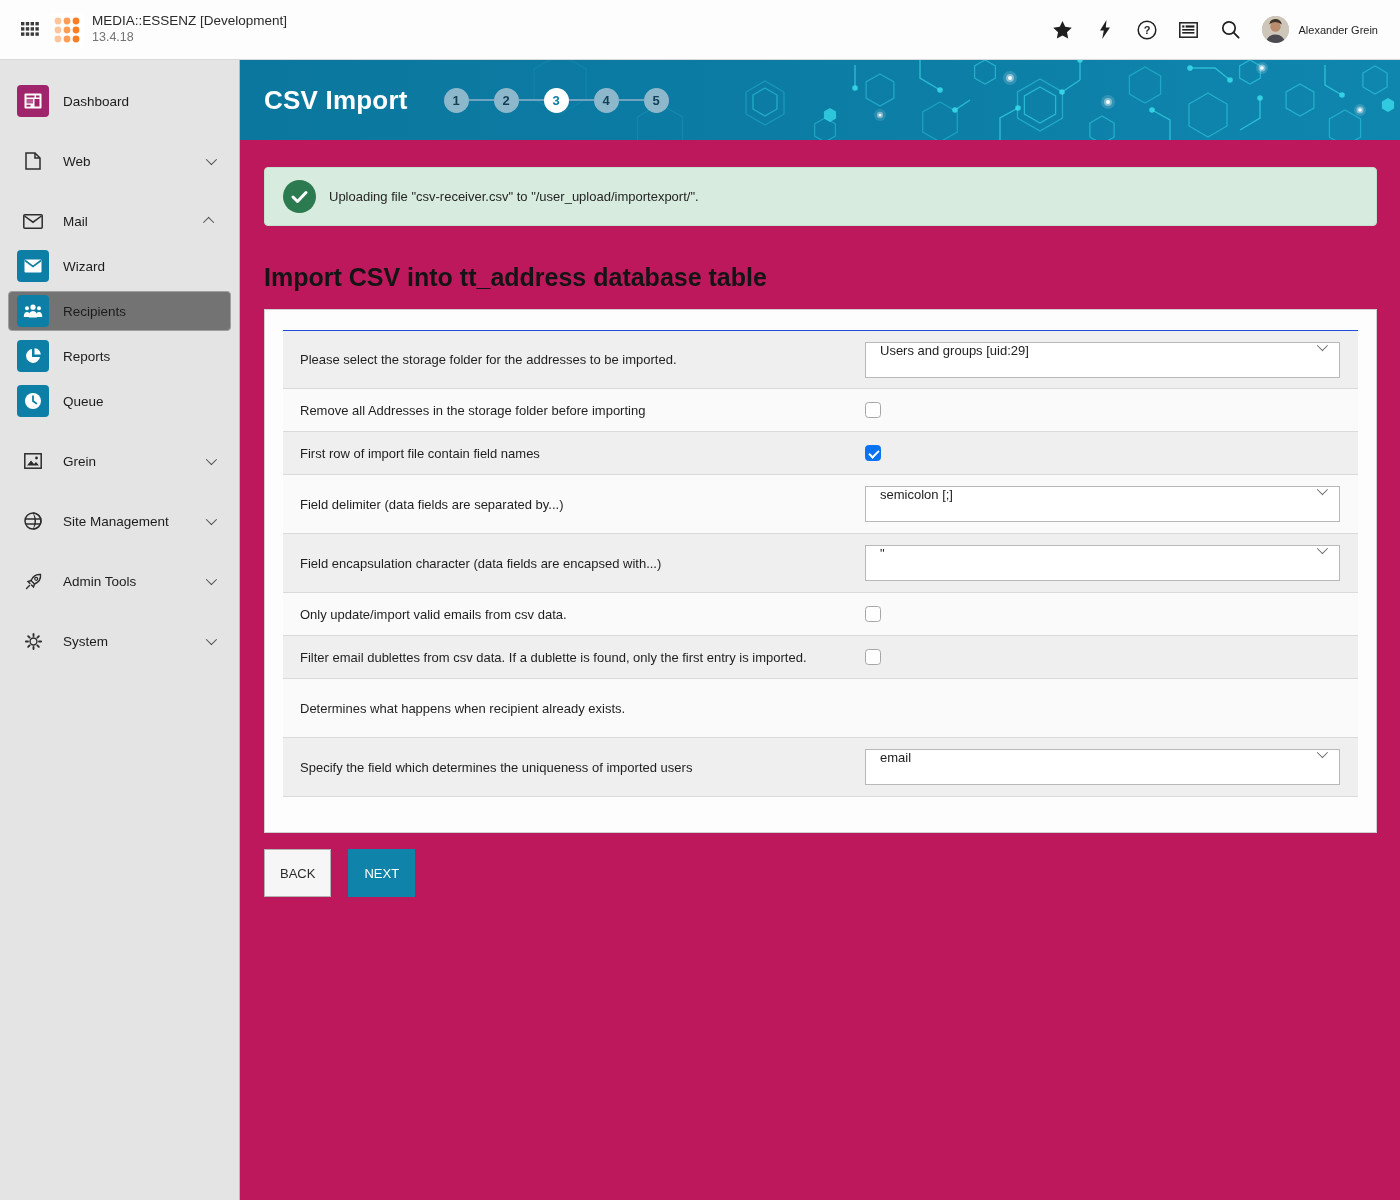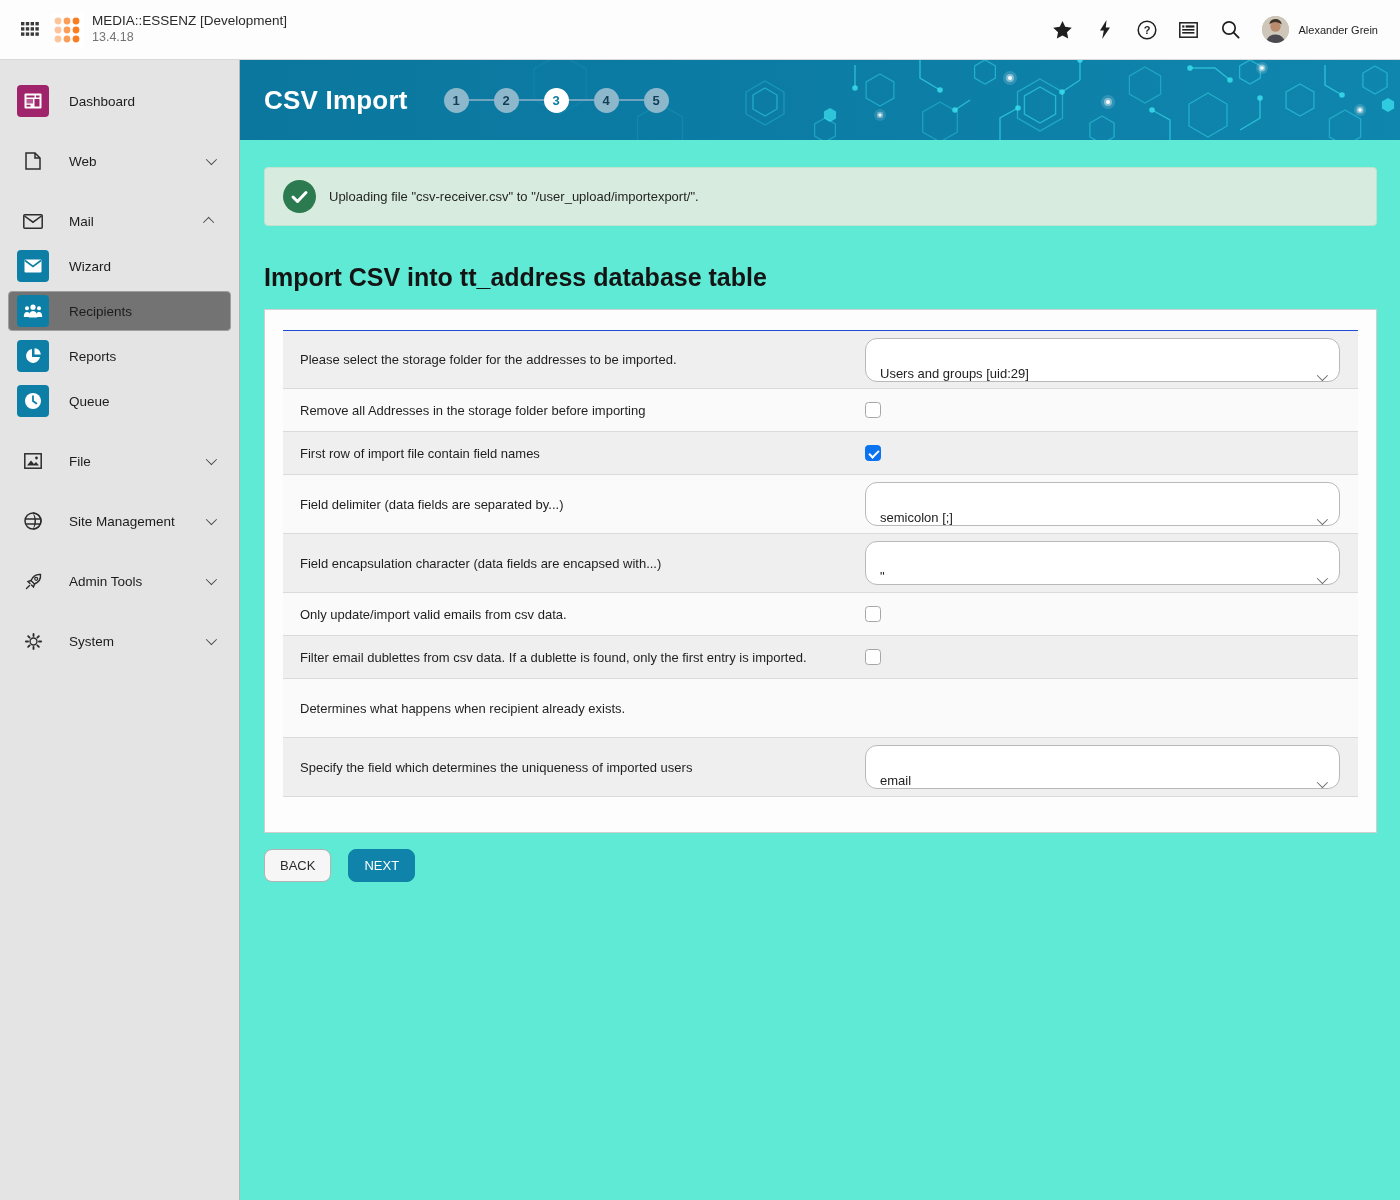--- a/index.html
+++ b/index.html
@@ -41,29 +41,29 @@
     padding:0 8px; border:1px solid transparent; border-radius:4px; cursor:pointer;
   }
   .nav-item.selected { background:#737373; border-color:#9f9f9f; }
   .nav-item .tile {
     width:32px; height:32px; border-radius:4px; flex:none;
     display:flex; align-items:center; justify-content:center;
   }
   .tile.teal { background:#0d7fa7; }
   .tile.magenta { background:#a0246b; }
   .nav-item .plain-ico { width:32px; height:32px; flex:none; display:flex; align-items:center; justify-content:center; }
-  .nav-item .lbl { margin-left:20px; font-size:13.5px; color:#1c1c1c; }
+  .nav-item .lbl { margin-left:14px; font-size:13.5px; color:#1c1c1c; }
   .nav-item .chev { margin-left:auto; margin-right:8px; }
   .gap-md { height:10px; }
   .chevron { display:inline-block; width:8px; height:8px; border-right:1.6px solid #4d4d4d; border-bottom:1.6px solid #4d4d4d; }
   .chevron.down { transform:rotate(45deg) translateY(-2px); }
   .chevron.up { transform:rotate(-135deg) translateY(-2px); }
 
   
-  .content { position:absolute; top:60px; left:240px; right:0; bottom:0; background:#5eead4; overflow:hidden; }
+  .content { position:absolute; top:60px; left:240px; right:0; bottom:0; background:#be185d; overflow:hidden; }
 
   .banner {
     position:relative; height:80px;
     background:linear-gradient(90deg,#0b779e 0%, #0c7ca4 45%, #0f86ae 100%);
     display:flex; align-items:center; overflow:hidden;
   }
   .banner svg.pattern { position:absolute; right:0; top:0; height:80px; }
   .banner-title {
     position:relative; color:#fff; font-size:26px; font-weight:700;
     letter-spacing:.2px; margin-left:24px; z-index:2;
@@ -96,36 +96,36 @@
   .frow { display:flex; align-items:center; padding:0 0 0 17px; border-bottom:1px solid #dadada; }
   .frow:first-child { border-top:1px solid #1d4ed8; }
   .frow.gray { background:#efefef; }
   .frow.light { background:#fafafa; }
   .frow .flabel { width:565px; flex:none; font-size:13px; color:#1f1f1f; padding-right:14px; }
   .frow.h-select { height:59px; }
   .frow.h-check { height:43px; }
   .fctrl { flex:1; display:flex; align-items:center; padding-right:18px; }
 
   .fakeselect {
-    width:100%; height:44px; background:#fff; border:1px solid #b9b9b9; border-radius:12px;
-    display:flex; align-items:flex-end; padding:0 14px; cursor:pointer;
+    width:100%; height:36px; background:#fff; border:1px solid #b9b9b9; border-radius:0;
+    display:flex; align-items:flex-start; padding:0 14px; cursor:pointer;
   }
   .fakeselect .val { font-size:13px; color:#222; white-space:nowrap; overflow:hidden; text-overflow:clip; flex:1; }
   .fakeselect .sel-chev { width:8px; height:8px; border-right:1.4px solid #6e6e6e; border-bottom:1.4px solid #6e6e6e; transform:rotate(45deg) translateY(-2px); flex:none; margin-left:10px; }
 
   .cb { width:16px; height:16px; border:1.5px solid #a6a6a6; border-radius:3.5px; background:#fff; cursor:pointer; position:relative; }
   .cb.checked { background:#0b72f0; border-color:#0b72f0; }
   .cb.checked::after {
     content:""; position:absolute; left:4.5px; top:1.5px; width:4px; height:8px;
     border-right:2px solid #fff; border-bottom:2px solid #fff; transform:rotate(45deg);
   }
 
   .btn-row { display:flex; gap:17px; margin-top:16px; }
   .btn {
-    height:33px; padding:0 15px; border-radius:8px; font-size:13px; font-weight:500;
+    height:48px; padding:0 15px; border-radius:0; font-size:13px; font-weight:500;
     display:flex; align-items:center; justify-content:center; cursor:pointer;
     font-family:"Liberation Sans",sans-serif;
   }
   .btn.secondary { background:#f6f6f6; border:1px solid #b3b3b3; color:#2b2b2b; }
   .btn.primary { background:#0f83a9; border:1px solid #0f83a9; color:#fff; }
 </style>
 </head>
 <body>
 
 <div class="topbar">
@@ -305,21 +305,21 @@
   <div class="gap-md"></div>
 
   <div class="nav-item">
     <span class="plain-ico">
       <svg width="18" height="16" viewBox="0 0 18 16">
         <rect x="0.8" y="0.8" width="16.4" height="14.4" fill="none" stroke="#2c2c2c" stroke-width="1.5"></rect>
         <circle cx="12.5" cy="5" r="1.4" fill="#2c2c2c"></circle>
         <path d="M3 12.5 L7 7.5 L10 11 L12 9 L15 12.5 Z" fill="#2c2c2c"></path>
       </svg>
     </span>
-    <span class="lbl">File</span>
+    <span class="lbl">Grein</span>
     <span class="chev chevron down"></span>
   </div>
 
   <div class="gap-md"></div>
 
   <div class="nav-item">
     <span class="plain-ico">
       <svg width="18" height="18" viewBox="0 0 18 18">
         <circle cx="9" cy="9" r="8" fill="none" stroke="#2c2c2c" stroke-width="1.5"></circle>
         <path d="M9 1 a8 8 0 0 1 0 16 M1.3 7 H16.7 M2 12 H16" fill="none" stroke="#2c2c2c" stroke-width="1.3"></path>

